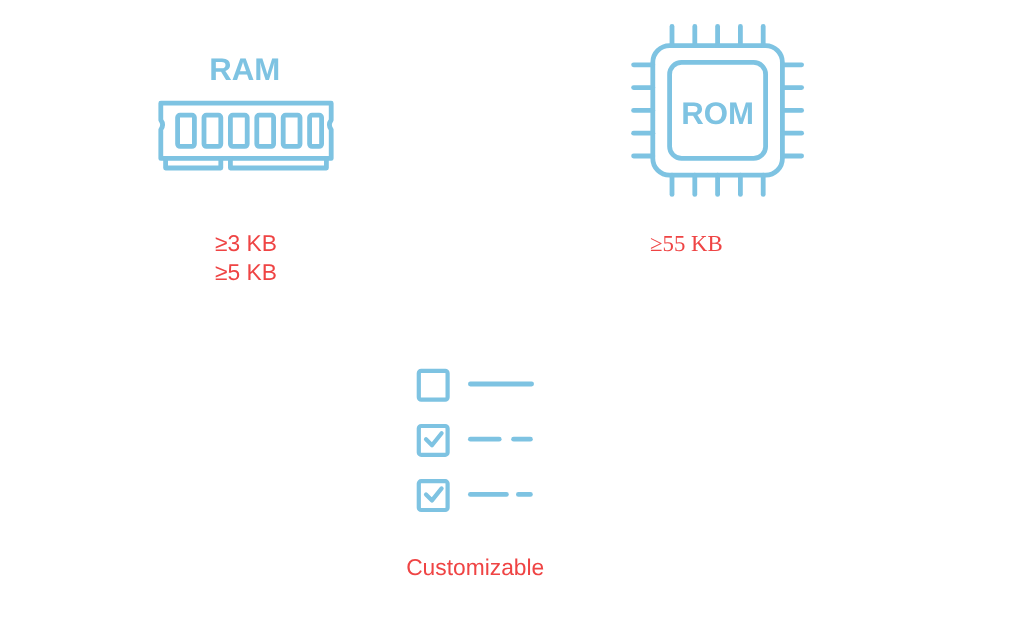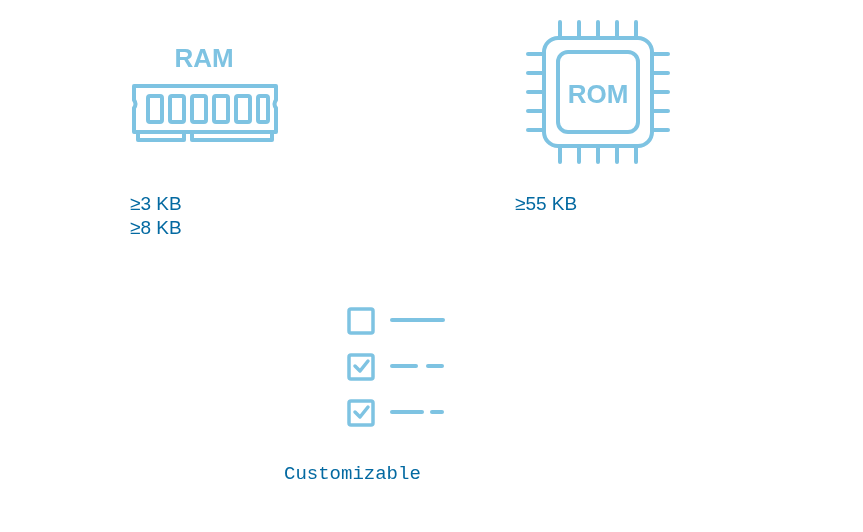--- a/index.html
+++ b/index.html
@@ -1,19 +1,19 @@
 <!DOCTYPE html>
 <html><head>
 <meta charset="utf-8">
 <style>
   html, body { margin:0; padding:0; background:#ffffff; }
   body { width:863px; height:532px; position:relative; overflow:hidden;
          font-family:"Liberation Sans", sans-serif; }
   .abs { position:absolute; }
-  .caption { color:#0369a1; font-size:19px; text-align:left; line-height:24px; }
+  .caption { color:#ef4444; font-size:19px; text-align:center; line-height:24px; }
   svg { position:absolute; overflow:visible; }
   .stroke { fill:none; stroke:#7ec3e2; stroke-linecap:round; stroke-linejoin:round; }
   .label-text { fill:#7ec3e2; font-family:"Liberation Sans", sans-serif; font-weight:bold; }
 </style>
 </head>
 <body>
 
 <div>
   <svg style="left:130px;top:40px;" width="150" height="106" viewBox="0 0 150 106">
     <text class="label-text" x="74" y="27" font-size="26" text-anchor="middle">RAM</text>
@@ -24,21 +24,21 @@
     <rect class="stroke" stroke-width="4" x="40" y="56" width="14" height="26" rx="2"></rect>
     <rect class="stroke" stroke-width="4" x="62" y="56" width="14" height="26" rx="2"></rect>
     <rect class="stroke" stroke-width="4" x="84" y="56" width="14" height="26" rx="2"></rect>
     <rect class="stroke" stroke-width="4" x="106" y="56" width="14" height="26" rx="2"></rect>
     <rect class="stroke" stroke-width="4" x="128" y="56" width="10" height="26" rx="2"></rect>
 
     <path class="stroke" stroke-width="4" d="M8 92 V100 H54 V92 M62 92 V100 H142 V92"></path>
   </svg>
   <div class="abs caption" style="left:130px;top:192px;width:150px;">
     <div>≥3 KB</div>
-    <div>≥8 KB</div>
+    <div>≥5 KB</div>
   </div>
 </div>
 
 <div>
   <svg style="left:524px;top:18px;" width="148" height="148" viewBox="0 0 148 148">
     <rect class="stroke" stroke-width="4" x="20" y="20" width="108" height="108" rx="14"></rect>
     <rect class="stroke" stroke-width="4" x="34" y="34" width="80" height="80" rx="10"></rect>
     <g class="stroke" stroke-width="4">
       <line x1="36" y1="4" x2="36" y2="20"></line>
         <line x1="55" y1="4" x2="55" y2="20"></line>
@@ -56,37 +56,37 @@
         <line x1="4" y1="93" x2="20" y2="93"></line>
         <line x1="4" y1="112" x2="20" y2="112"></line>
       <line x1="128" y1="36" x2="144" y2="36"></line>
         <line x1="128" y1="55" x2="144" y2="55"></line>
         <line x1="128" y1="74" x2="144" y2="74"></line>
         <line x1="128" y1="93" x2="144" y2="93"></line>
         <line x1="128" y1="112" x2="144" y2="112"></line>
     </g>
     <text class="label-text" x="74" y="85" font-size="26" text-anchor="middle">ROM</text>
   </svg>
-  <div class="abs caption" style="left:515px;top:192px;width:150px;">
+  <div class="abs caption" style="left:497px;top:192px;width:150px;font-family:Liberation Serif, serif;">
     <div>≥55 KB</div>
   </div>
 </div>
 
 <div>
   <svg style="left:344px;top:305px;" width="104" height="124" viewBox="0 0 104 124">
 
     <rect class="stroke" stroke-width="3.5" x="5" y="4" width="24" height="24" rx="2"></rect>
     <line class="stroke" stroke-width="4" x1="48" y1="15" x2="99" y2="15"></line>
 
     <rect class="stroke" stroke-width="3.5" x="5" y="50" width="24" height="24" rx="2"></rect>
     <path class="stroke" stroke-width="3.5" d="M11 61 L16 66 L24 56"></path>
     <line class="stroke" stroke-width="4" x1="48" y1="61" x2="72" y2="61"></line>
     <line class="stroke" stroke-width="4" x1="84" y1="61" x2="98" y2="61"></line>
 
     <rect class="stroke" stroke-width="3.5" x="5" y="96" width="24" height="24" rx="2"></rect>
     <path class="stroke" stroke-width="3.5" d="M11 107 L16 112 L24 102"></path>
     <line class="stroke" stroke-width="4" x1="48" y1="107" x2="78" y2="107"></line>
     <line class="stroke" stroke-width="4" x1="88" y1="107" x2="98" y2="107"></line>
   </svg>
-  <div class="abs caption" style="left:284px;top:462px;width:200px;font-family:Liberation Mono, monospace;">
+  <div class="abs caption" style="left:296px;top:462px;width:200px;">
     <div>Customizable</div>
   </div>
 </div>
 
 </body></html>

